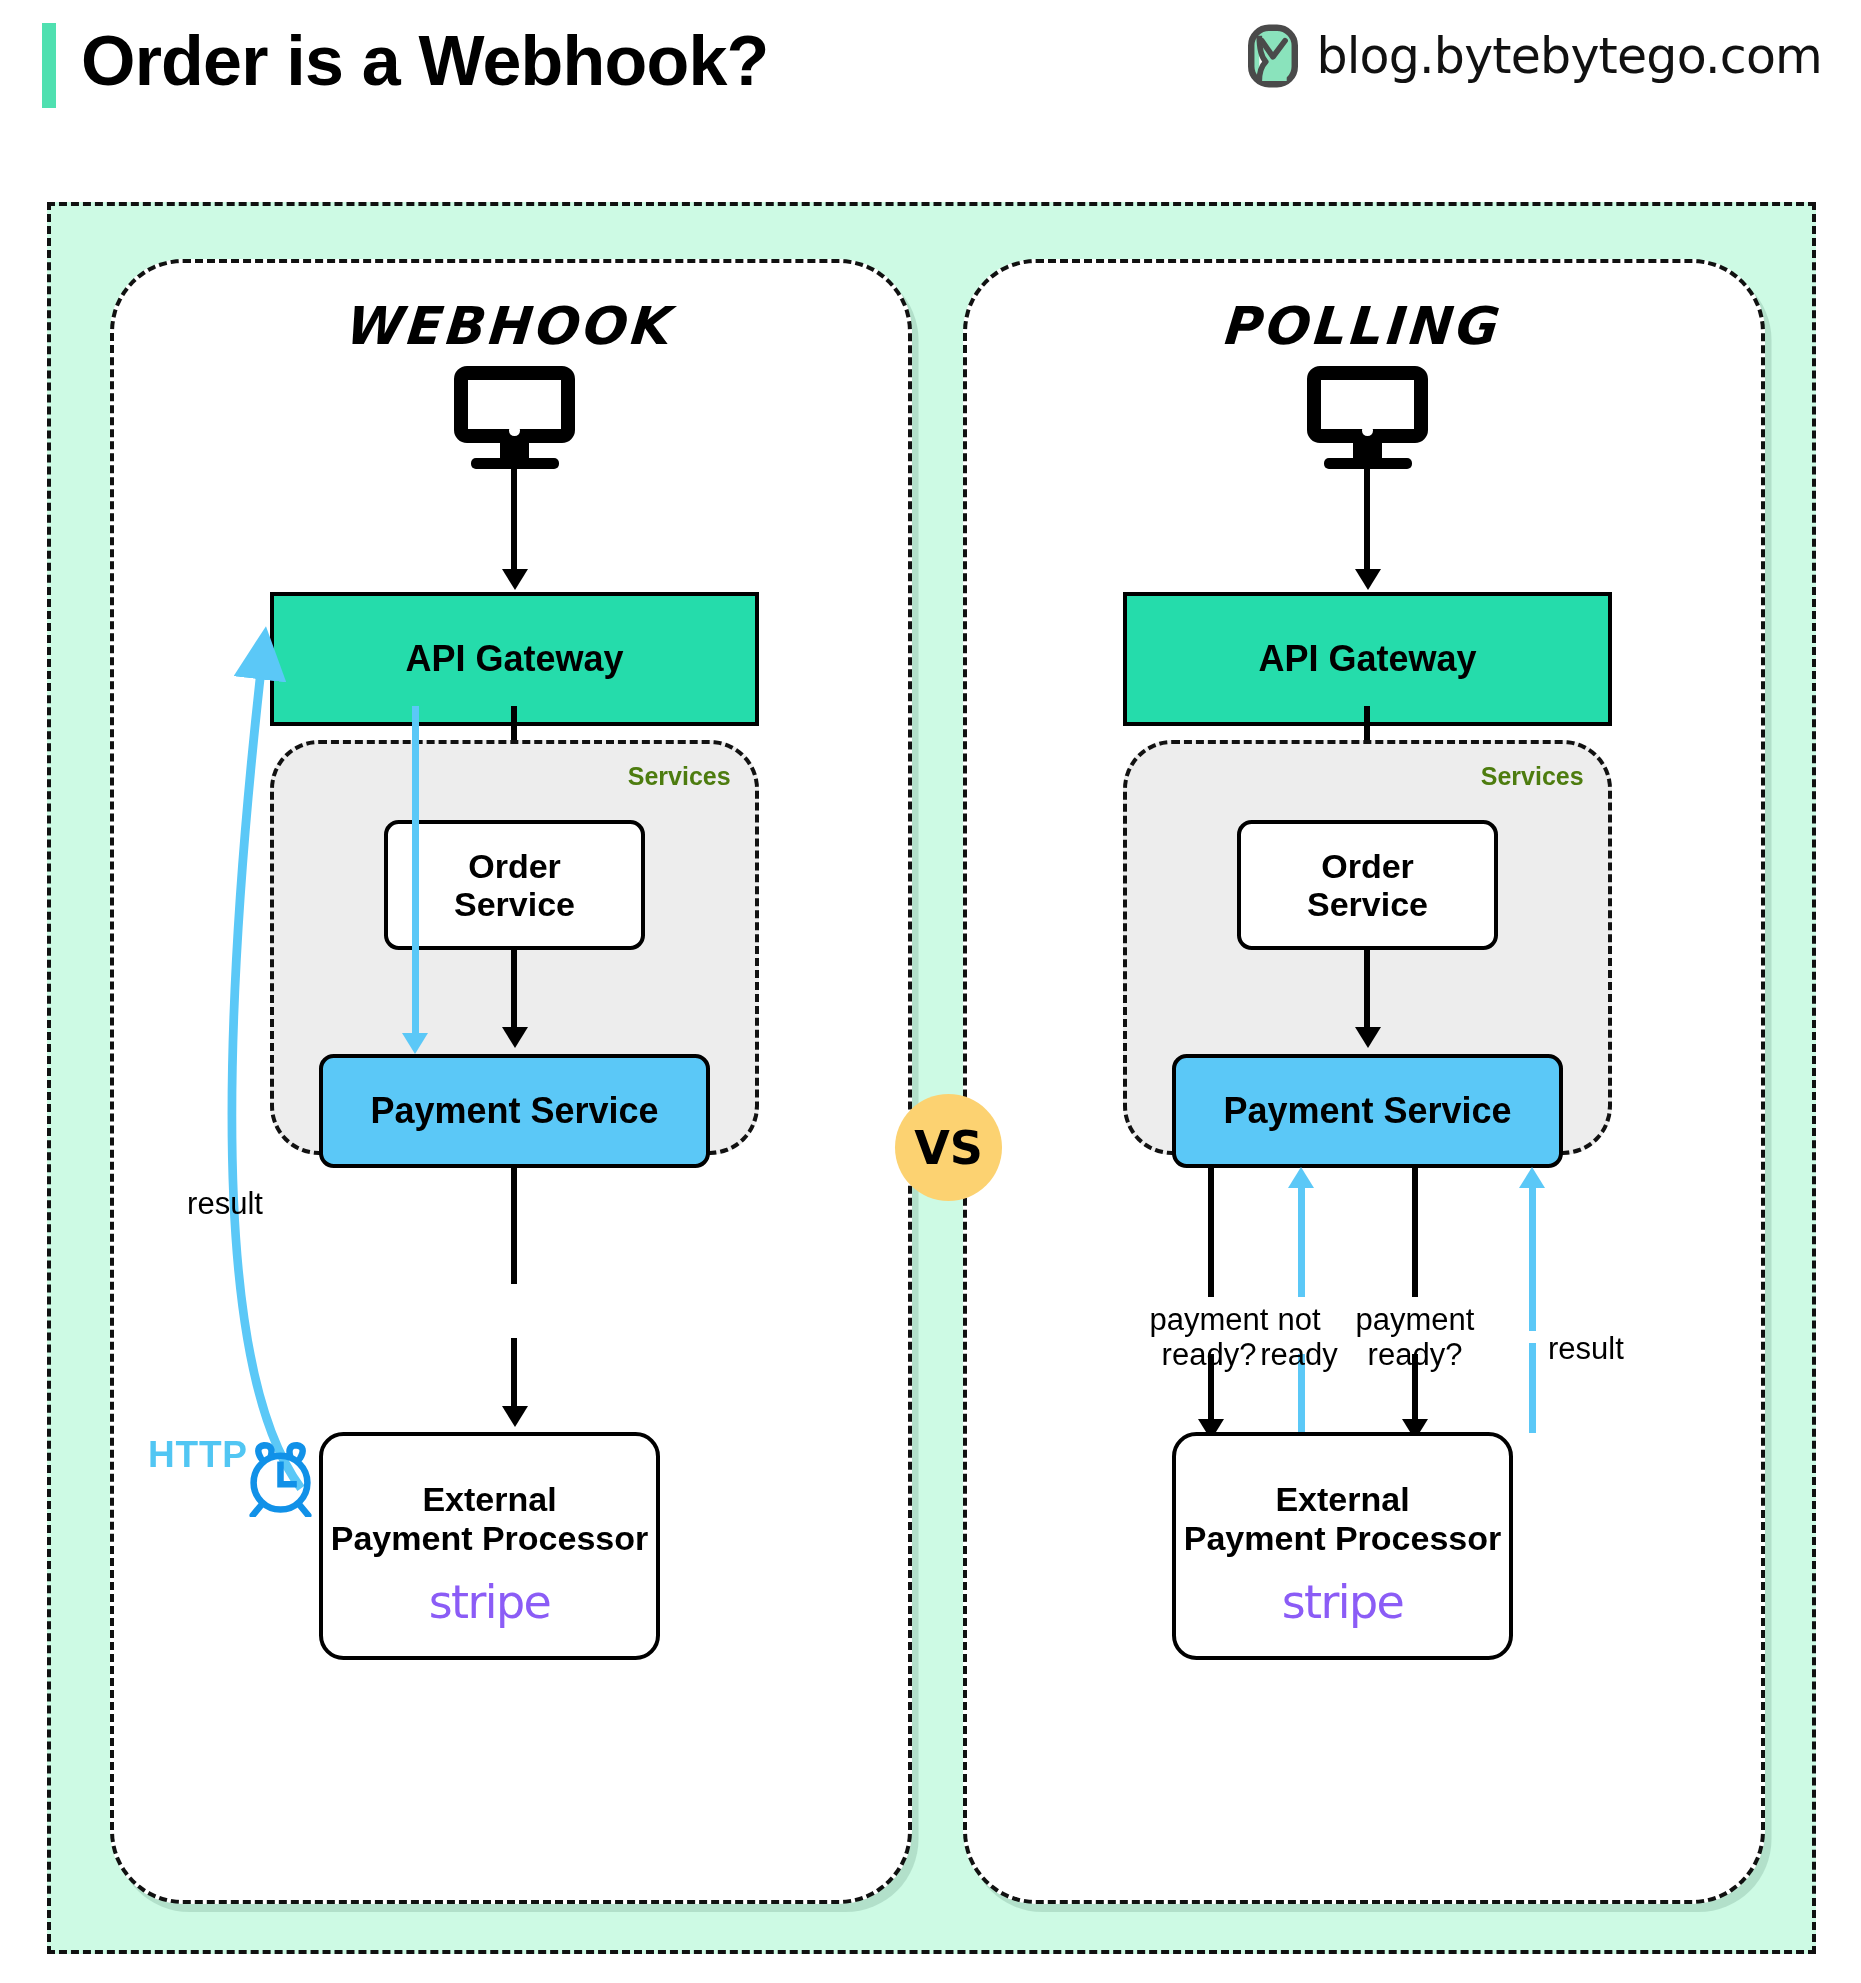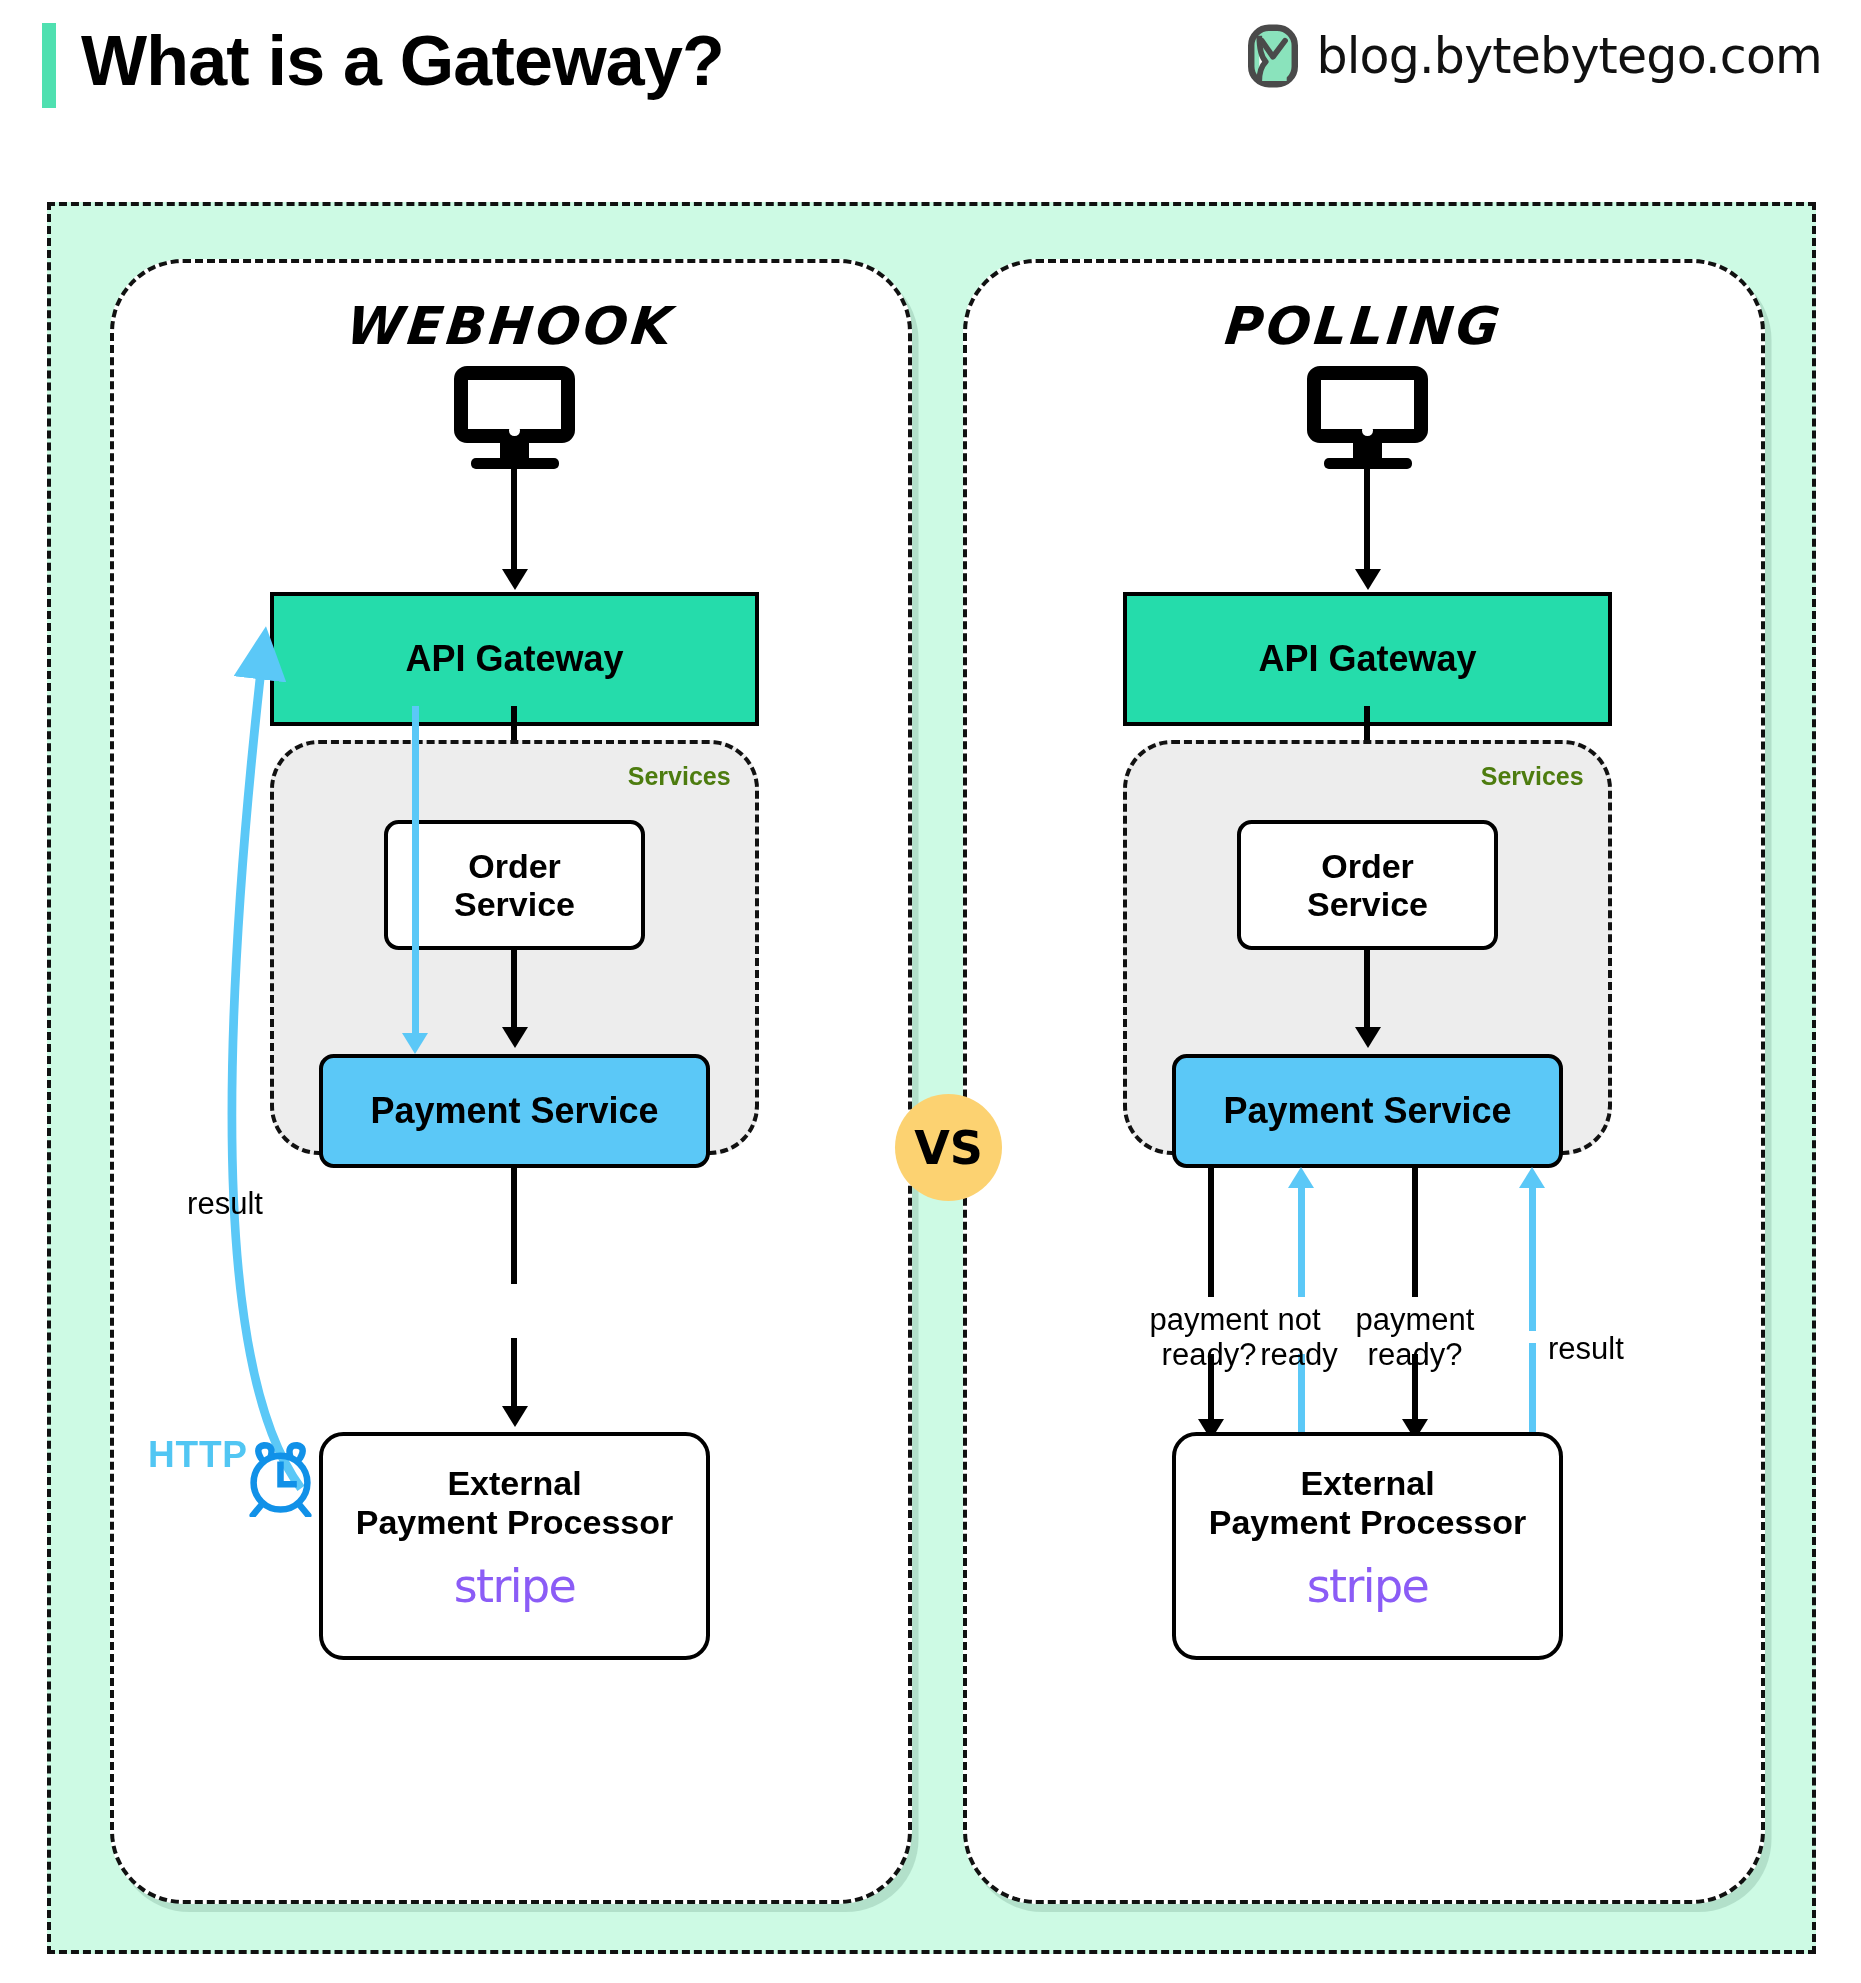--- a/index.html
+++ b/index.html
@@ -118,27 +118,27 @@
     font-size: 34px; line-height: 1.12;
     border-radius: 14.7px;
   }
   .box-payment {
     width: 391px; height: 114px;
     background: #5BC8F7;
     font-size: 36px;
     border-radius: 14.7px;
   }
   .box-external {
-    width: 391px; height: 228px;
+    width: 341px; height: 228px;
     background: #ffffff;
     font-size: 34px; line-height: 1.15;
     border-radius: 24.4px;
     flex-direction: column;
     justify-content: flex-start;
-    padding-top: 28px;
+    padding-top: 44px;
   }
   .stripe-word {
     margin-top: 18px;
     font-size: 46px; font-weight: normal;
     color: #8b5cf6;
     letter-spacing: -1.6px;
     font-family: "DejaVu Sans", sans-serif;
   }
 
   
@@ -213,21 +213,21 @@
     width: 100%; height: 100%;
     pointer-events: none;
     overflow: visible;
   }
 </style>
 </head>
 <body>
 
 <div class="header">
   <div class="title-accent"></div>
-  <div class="page-title">What is a Gateway?</div>
+  <div class="page-title">Order is a Webhook?</div>
   <div class="brand">
     <svg class="brand-logo" viewBox="0 0 62 78">
       <rect x="4" y="4" width="54" height="70" rx="22" fill="#8AE3BC" stroke="#4A4A4A" stroke-width="8"></rect>
       <path d="M14 22 L31 44 L48 22 L48 70 L14 70 Z" fill="#8AE3BC"></path>
       <path d="M14 14 Q14 38 22 46 Q14 54 14 70" fill="#ffffff" stroke="#4A4A4A" stroke-width="7" stroke-linejoin="round"></path>
       <path d="M17 20 L31 40 L46 20" fill="none" stroke="#4A4A4A" stroke-width="7" stroke-linecap="round" stroke-linejoin="round"></path>
     </svg>
     <div class="brand-text">blog.bytebytego.com</div>
   </div>
 </div>

